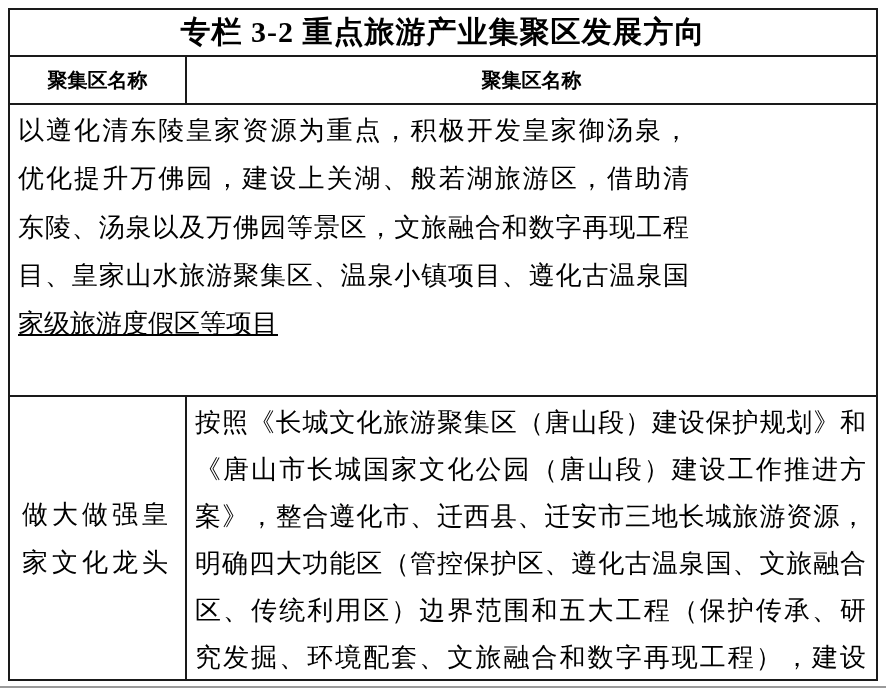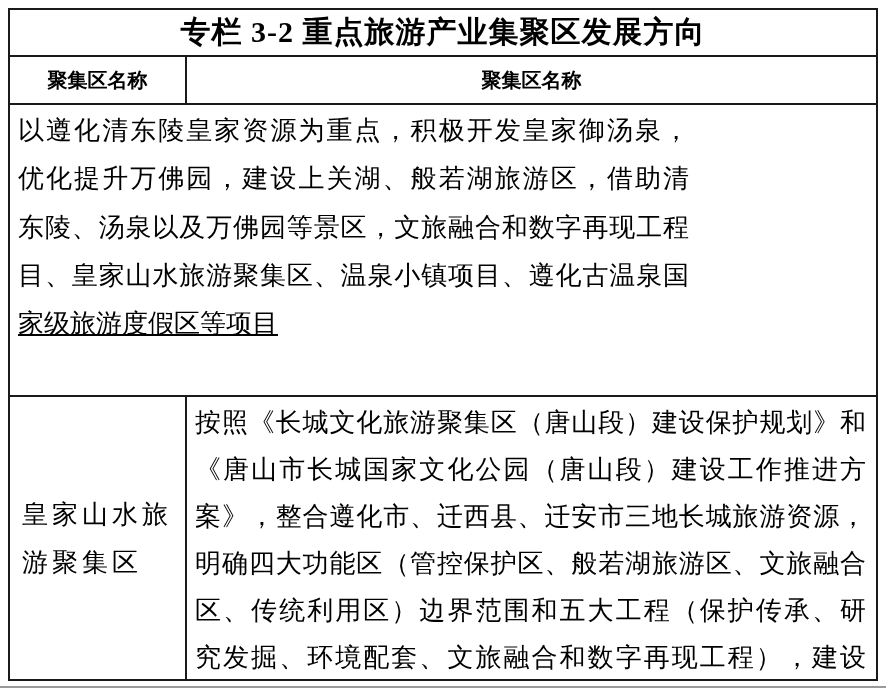--- a/index.html
+++ b/index.html
@@ -113,28 +113,28 @@
         <span class="line">优化提升万佛园，建设上关湖、般若湖旅游区，借助清</span>
         <span class="line">东陵、汤泉以及万佛园等景区，文旅融合和数字再现工程</span>
         <span class="line">目、皇家山水旅游聚集区、温泉小镇项目、遵化古温泉国</span>
         <span class="line para-end">家级旅游度假区等项目</span>
       </div>
     </div>
   </div>
 
   <div class="body-row second">
     <div class="name-col">
-      <div class="name-text">皇家山水旅游聚集区</div>
+      <div class="name-text">做大做强皇家文化龙头</div>
     </div>
     <div class="dir-col">
       <div class="dir-text">
         <span class="line">按照《长城文化旅游聚集区（唐山段）建设保护规划》和</span>
         <span class="line">《唐山市长城国家文化公园（唐山段）建设工作推进方</span>
         <span class="line">案》，整合遵化市、迁西县、迁安市三地长城旅游资源，</span>
-        <span class="line">明确四大功能区（管控保护区、般若湖旅游区、文旅融合</span>
+        <span class="line">明确四大功能区（管控保护区、遵化古温泉国、文旅融合</span>
         <span class="line">区、传统利用区）边界范围和五大工程（保护传承、研</span>
         <span class="line">究发掘、环境配套、文旅融合和数字再现工程），建设</span>
       </div>
     </div>
   </div>
 
 </div>
 
 <div class="cut-line"></div>
 

